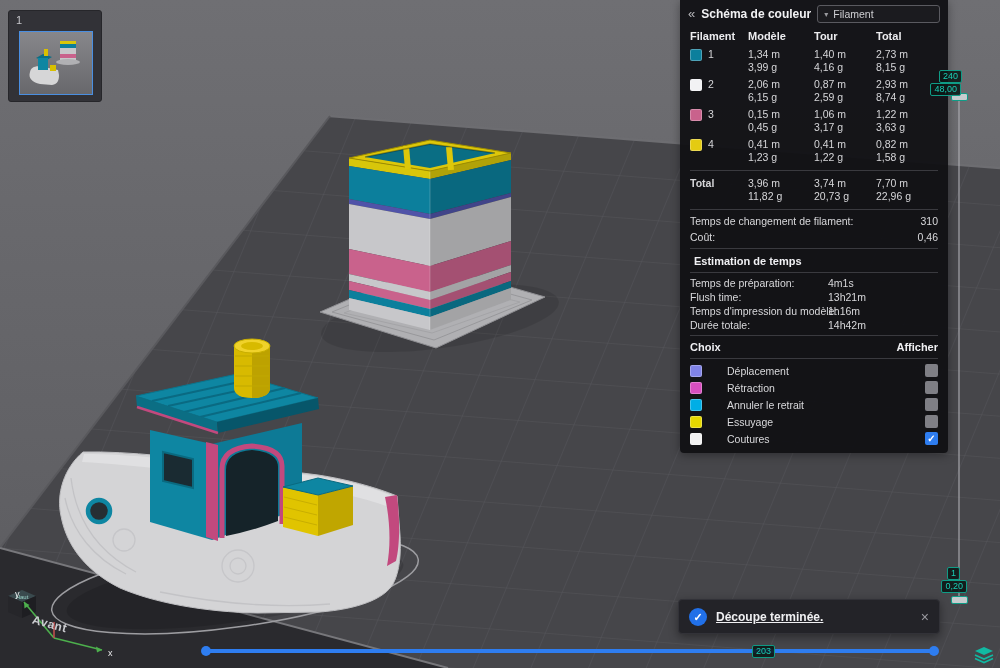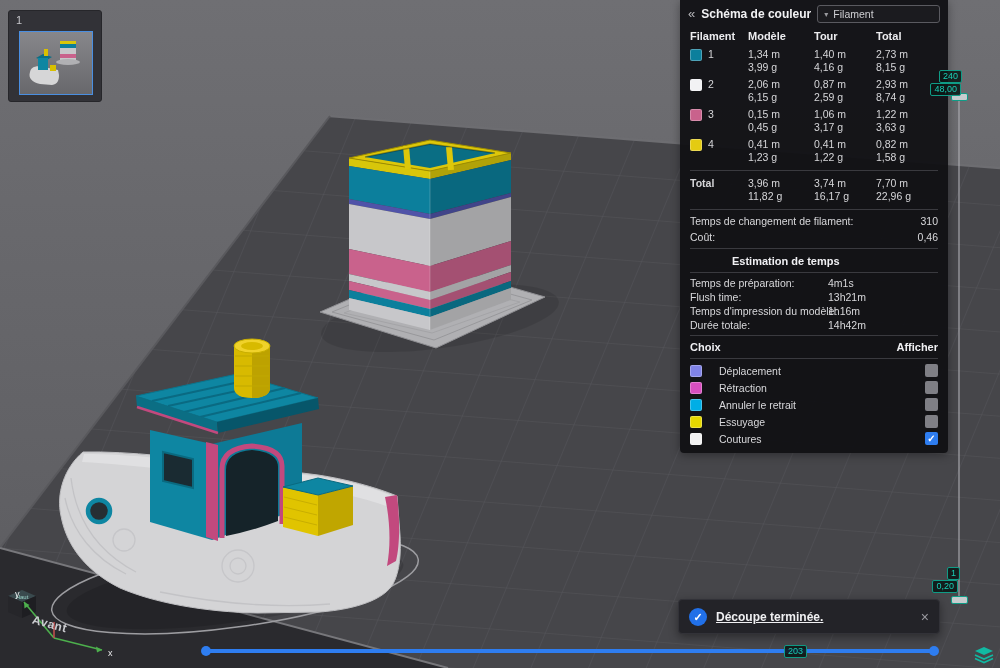--- a/index.html
+++ b/index.html
@@ -30,26 +30,26 @@
     background:#1b1b1f; color:#cfcfd3; font-size:10.5px; cursor:pointer; }
   .chev { font-size:8px; color:#9a9a9f; }
   .div { height:1px; background:#3a3a3f; margin:3px 10px; }
   .tbl { display:grid; grid-template-columns:58px 66px 62px 1fr; padding:1px 10px; }
   .tbl-h { font-weight:bold; color:#ececef; padding:3px 0 4px; font-size:11px; }
   .cell { padding:2px 0 3px; line-height:12.5px; font-size:10.5px; color:#d6d6d9; }
   .fil-id { display:flex; align-items:flex-start; gap:6px; }
   .swatch { width:10px; height:10px; border-radius:2px; margin-top:1px;
     border:1px solid rgba(255,255,255,0.28); flex:0 0 auto; }
   .stat { display:flex; gap:8px; padding:2px 10px; font-size:10.5px;justify-content:space-between; }
-  .sec-title { font-weight:bold; color:#f0f0f3; padding:3px 14px 2px; font-size:11px;margin-left:38px; }
+  .sec-title { font-weight:bold; color:#f0f0f3; padding:3px 14px 2px; font-size:11px; }
   .trow { display:grid; grid-template-columns:138px 1fr; padding:1px 10px; font-size:10.5px; }
   .trow .lab { white-space:nowrap; }
   .choix-h { display:flex; padding:2px 10px; font-weight:bold; color:#f0f0f3; font-size:11px;justify-content:space-between; }
   .choix-h .right { margin-left:auto; }
-  .leg { display:flex; align-items:center; gap:17px; padding:1px 10px; height:15px; font-size:10.5px; }
+  .leg { display:flex; align-items:center; gap:25px; padding:1px 10px; height:15px; font-size:10.5px; }
   .chk { margin-left:auto; width:13px; height:13px; border-radius:2px; background:#7f7f85;
     cursor:pointer; text-align:center; line-height:13px; font-size:10px; color:transparent; }
   .chk.checked { background:#2e7df0; color:#fff; font-weight:bold; }
   .chk:not(.checked) span { visibility:hidden; }
 
   
   .badge { position:absolute; z-index:7; font-size:9px; color:#19cdb4;
     background:rgba(12,24,22,0.88); border:1px solid #0f9c86; border-radius:2px;
     padding:0 3px; line-height:11px; white-space:nowrap; }
   .vtrack { position:absolute; left:958px; top:96px; width:2px; height:500px;
@@ -287,21 +287,21 @@
     <div class="div"></div>
 
     <div class="tbl">
       <div class="cell" style="font-weight:bold">Total</div>
       <div class="cell">
           <div>3,96 m</div>
           <div>11,82 g</div>
         </div>
       <div class="cell">
           <div>3,74 m</div>
-          <div>16,17 g</div>
+          <div>20,73 g</div>
         </div>
       <div class="cell">
           <div>7,70 m</div>
           <div>22,96 g</div>
         </div>
     </div>
 
     <div class="div"></div>
 
     <div class="stat">
@@ -367,24 +367,24 @@
       <span class="chk checked"><span>✓</span></span>
       </div>
   </div>
 
   <div class="vtrack"></div>
   <div class="vh" style="top:93px;"></div>
   <div class="vh" style="top:596px;"></div>
   <div class="badge" style="right:38px; top:70px;">240</div>
   <div class="badge" style="right:39px; top:83px;">48,00</div>
   <div class="badge" style="right:40px; top:567px;">1</div>
-  <div class="badge" style="right:42px; top:580px;">0,20</div>
+  <div class="badge" style="right:33px; top:580px;">0,20</div>
 
   <div class="htrack"></div>
-  <div class="badge" style="left:784px; top:645px;">203</div>
+  <div class="badge" style="left:752px; top:645px;">203</div>
 
   <div class="layers-btn">
     <svg width="20" height="18" viewBox="0 0 20 18">
       <path d="M10 1 L19 5 10 9 1 5 Z" fill="#11b9a2"></path>
       <path d="M1 9 L10 13 19 9" stroke="#11b9a2" fill="none" stroke-width="1.6"></path>
       <path d="M1 12.5 L10 16.5 19 12.5" stroke="#11b9a2" fill="none" stroke-width="1.6"></path>
     </svg>
   </div>
 
   <div class="axes">

